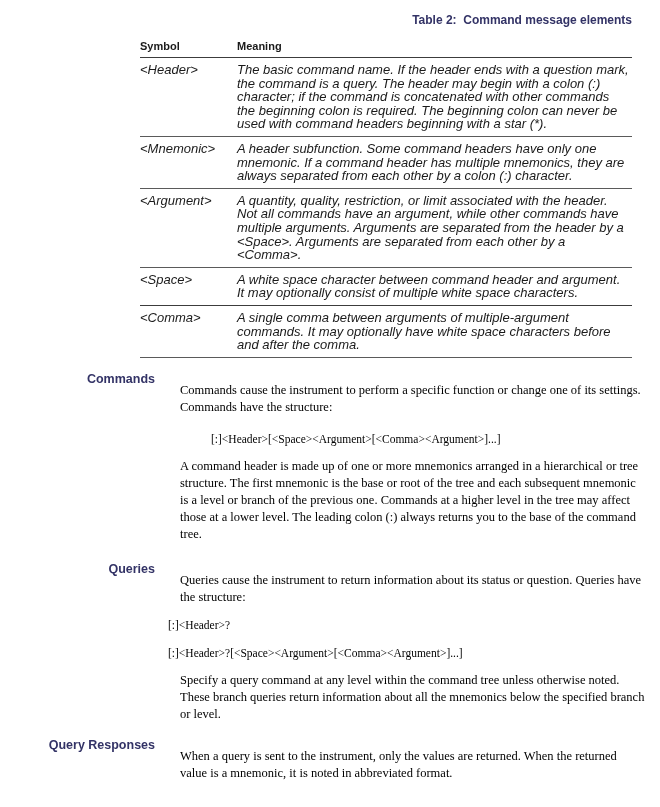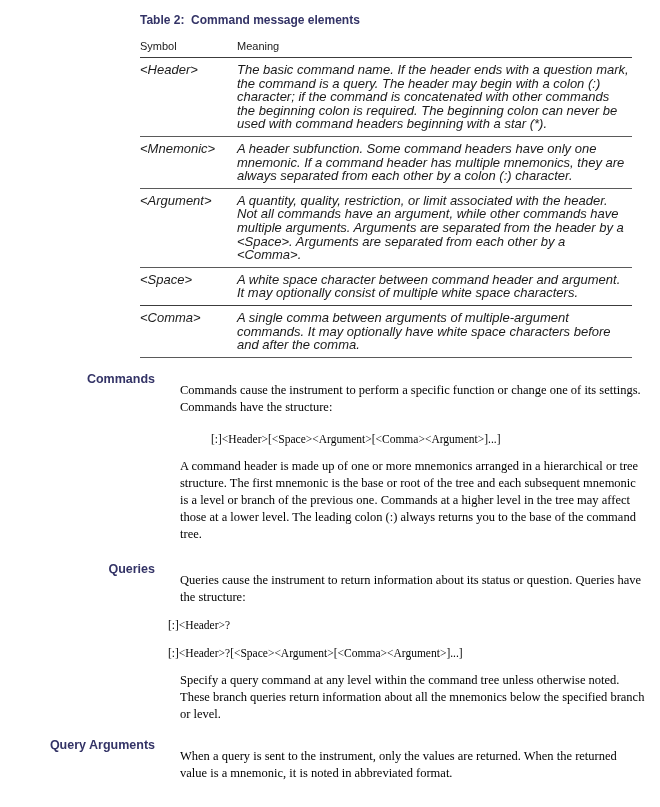--- a/index.html
+++ b/index.html
@@ -23,30 +23,31 @@
     top: 13px;
     width: 492px;
   }
   .table-title {
     margin: 0 0 13px 0;
     font-size: 12px;
     font-weight: bold;
     color: #333366;
     white-space: pre-wrap;
     line-height: 14px;
+    text-align: right;
   }
   .thead {
     display: grid;
     grid-template-columns: 97px 1fr;
     padding-bottom: 5px;
     border-bottom: 1.5px solid #3c3c3c;
   }
   .th {
     font-size: 11px;
-    font-weight: normal;
+    font-weight: bold;
     color: #1a1a1a;
     line-height: 12px;
   }
   .trow {
     display: grid;
     grid-template-columns: 97px 1fr;
     padding: 5px 0 5px 0;
     border-bottom: 1px solid #5a5a5a;
   }
   .trow.last {
@@ -157,19 +158,19 @@
     <div class="side-heading">Queries</div>
     <div class="side-body">
       <p>Queries cause the instrument to return information about its status or question. Queries have the structure:</p>
       <div class="code queries-code-short">[:]&lt;Header&gt;?</div>
       <div class="code queries-code-long">[:]&lt;Header&gt;?[&lt;Space&gt;&lt;Argument&gt;[&lt;Comma&gt;&lt;Argument&gt;]...]</div>
       <p class="queries-body">Specify a query command at any level within the command tree unless otherwise noted. These branch queries return information about all the mnemonics below the specified branch or level.</p>
     </div>
   </section>
 
   <section class="side-section" id="section-query-responses">
-    <div class="side-heading">Query Arguments</div>
+    <div class="side-heading">Query Responses</div>
     <div class="side-body">
       <p>When a query is sent to the instrument, only the values are returned. When the returned value is a mnemonic, it is noted in abbreviated format.</p>
     </div>
   </section>
 
 </div>
 
 </body></html>

